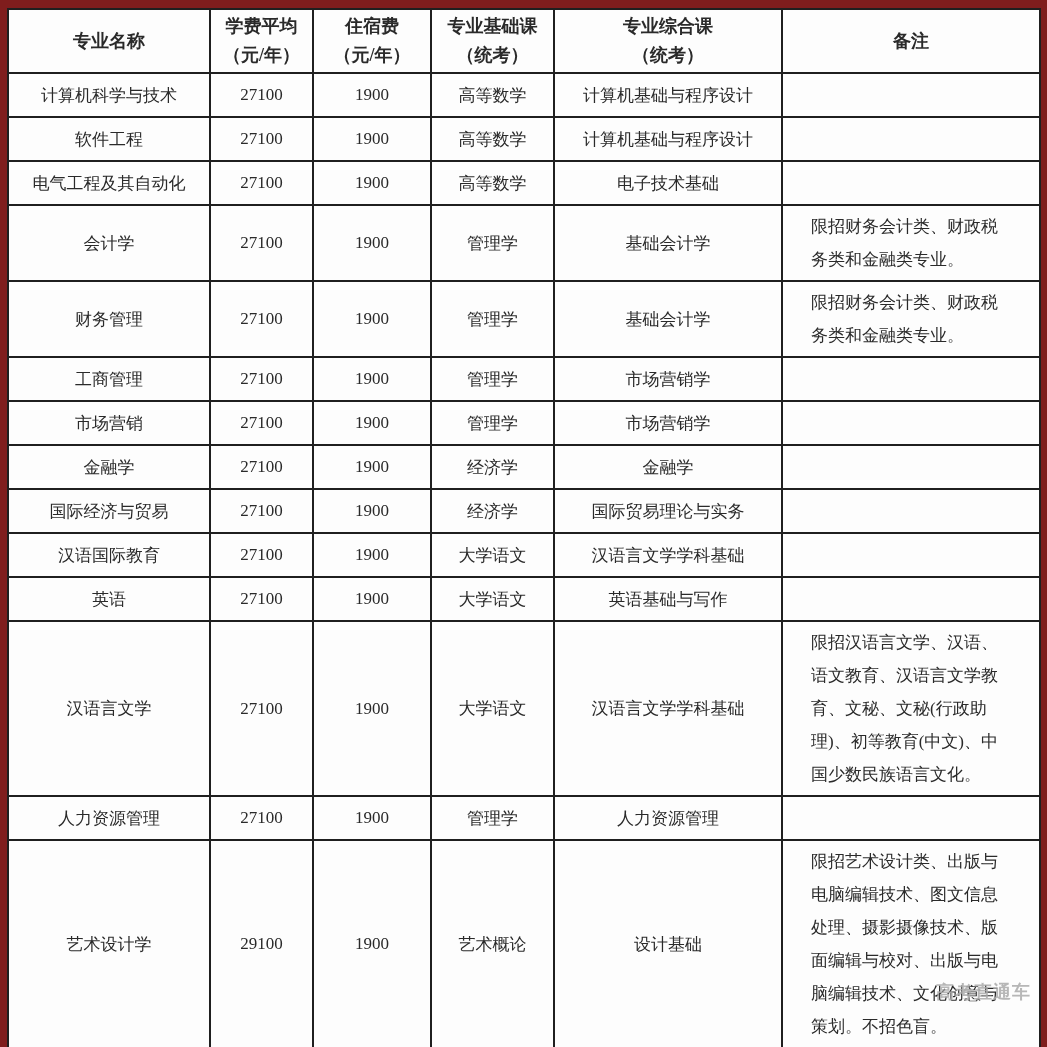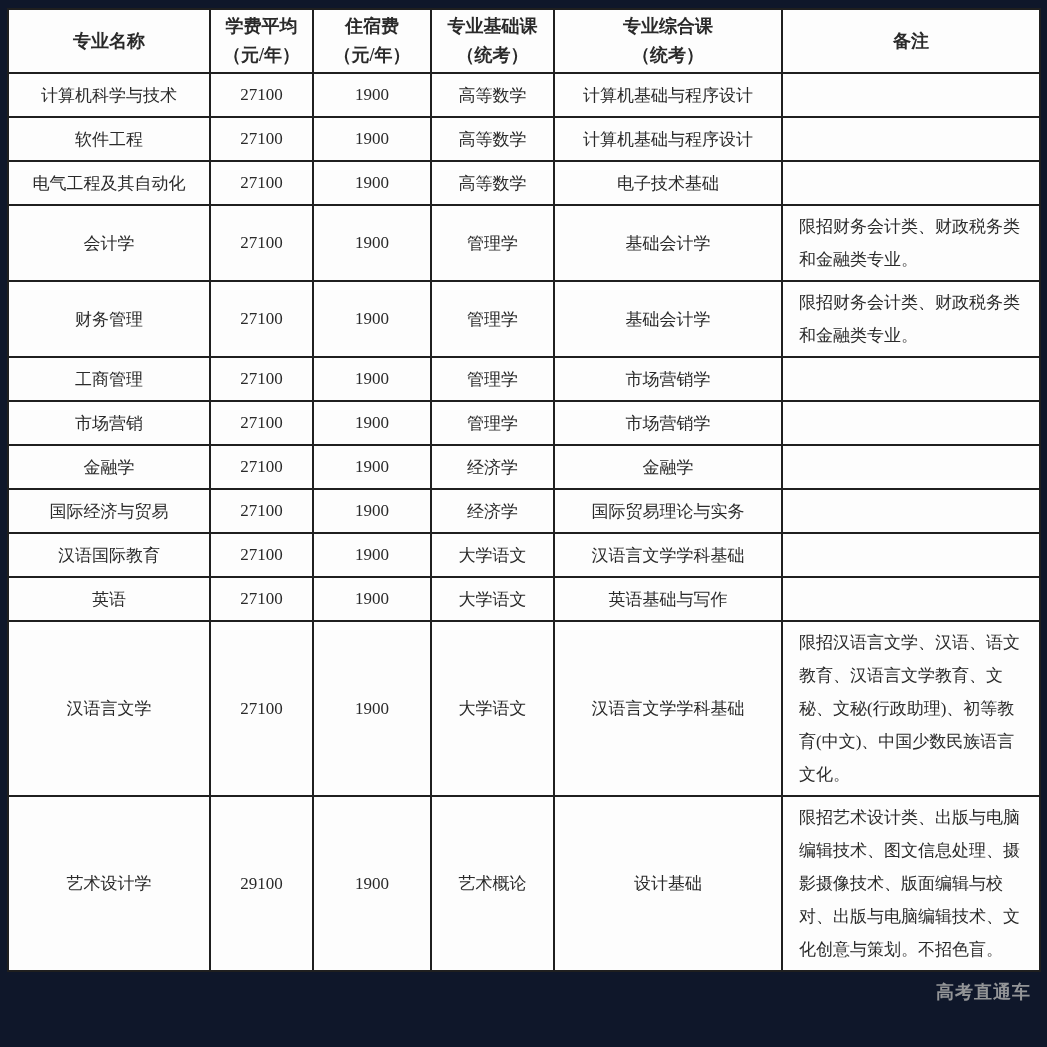--- a/index.html
+++ b/index.html
@@ -6,21 +6,21 @@
     margin: 0;
     padding: 0;
     background: #fdfdfd;
     font-family: "Liberation Serif", "DejaVu Serif", serif;
     color: #2a2a2a;
   }
   .page {
     position: relative;
     width: 1047px;
     height: 1047px;
-    background: #0f172a;
+    background: #7f1d1d;
     overflow: hidden;
   }
   table.fee-table {
     position: absolute;
     left: 7px;
     top: 8px;
     width: 1032px;
     border-collapse: collapse;
     table-layout: fixed;
     background: #fdfdfd;
@@ -41,21 +41,21 @@
     line-height: 29px;
     padding: 2px 2px;
   }
   .fee-table td {
     height: 34px;
   }
   .fee-table td.remark-cell {
     text-align: left;
     font-size: 17px;
     line-height: 33px;
-    padding: 4px 16px;
+    padding: 4px 28px;
   }
   .hdr-line { display: block; }
   col.c-major { width: 202px; }
   col.c-tuition { width: 103px; }
   col.c-accommodation { width: 118px; }
   col.c-basic { width: 123px; }
   col.c-comprehensive { width: 228px; }
   col.c-remark { width: 258px; }
   .watermark {
     position: absolute;
@@ -201,20 +201,28 @@
     </tr>
         <tr>
       <td>汉语言文学</td>
       <td>27100</td>
       <td>1900</td>
       <td>大学语文</td>
       <td>汉语言文学学科基础</td>
       <td class="remark-cell">限招汉语言文学、汉语、语文教育、汉语言文学教育、文秘、文秘(行政助理)、初等教育(中文)、中国少数民族语言文化。</td>
     </tr>
         <tr>
+      <td>人力资源管理</td>
+      <td>27100</td>
+      <td>1900</td>
+      <td>管理学</td>
+      <td>人力资源管理</td>
+      <td class="remark-cell"></td>
+    </tr>
+        <tr>
       <td>艺术设计学</td>
       <td>29100</td>
       <td>1900</td>
       <td>艺术概论</td>
       <td>设计基础</td>
       <td class="remark-cell">限招艺术设计类、出版与电脑编辑技术、图文信息处理、摄影摄像技术、版面编辑与校对、出版与电脑编辑技术、文化创意与策划。不招色盲。</td>
     </tr>
       </tbody>
   </table>
 

